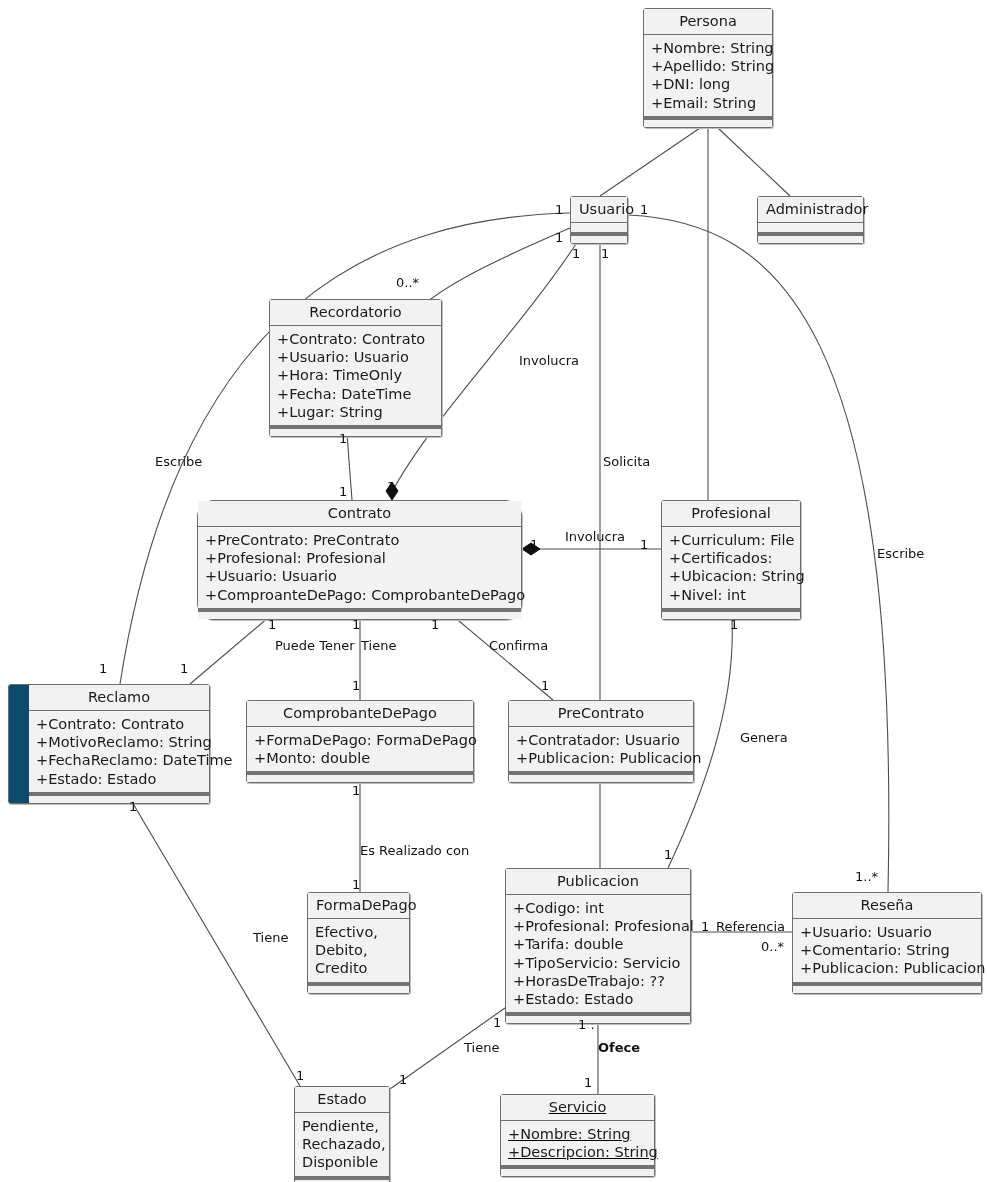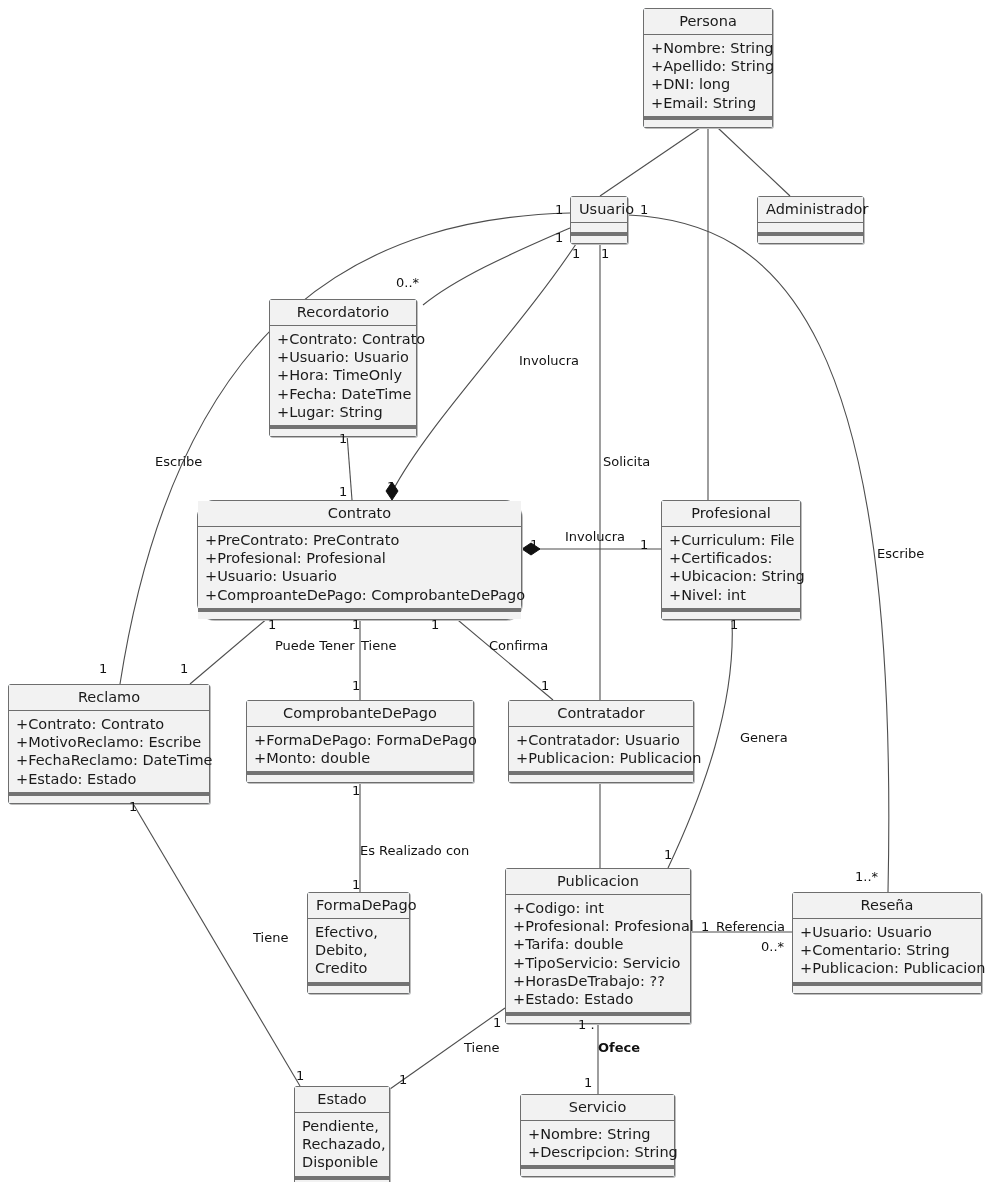--- a/index.html
+++ b/index.html
@@ -91,21 +91,21 @@
     <div class="attrs"></div>
     <div class="ops"></div>
   </div>
 
   <div class="uml noattr" style="left:757px;top:196px;width:107px;">
     <div class="hdr">Administrador</div>
     <div class="attrs"></div>
     <div class="ops"></div>
   </div>
 
-  <div class="uml" style="left:269px;top:299px;width:148px;">
+  <div class="uml" style="left:269px;top:299px;width:173px;">
     <div class="hdr">Recordatorio</div>
     <div class="attrs">
       <div>+Contrato: Contrato</div>
       <div>+Usuario: Usuario</div>
       <div>+Hora: TimeOnly</div>
       <div>+Fecha: DateTime</div>
       <div>+Lugar: String</div>
     </div>
     <div class="ops"></div>
   </div>
@@ -125,42 +125,42 @@
     <div class="hdr">Profesional</div>
     <div class="attrs">
       <div>+Curriculum: File</div>
       <div>+Certificados:</div>
       <div>+Ubicacion: String</div>
       <div>+Nivel: int</div>
     </div>
     <div class="ops"></div>
   </div>
 
-  <div class="uml" style="left:8px;top:684px;width:202px;">
+  <div class="uml" style="left:8px;top:684px;width:202px;padding-left:20px;">
     <div class="hdr">Reclamo</div>
     <div class="attrs">
       <div>+Contrato: Contrato</div>
-      <div>+MotivoReclamo: Escribe</div>
+      <div>+MotivoReclamo: String</div>
       <div>+FechaReclamo: DateTime</div>
       <div>+Estado: Estado</div>
     </div>
     <div class="ops"></div>
   </div>
 
   <div class="uml" style="left:246px;top:700px;width:228px;">
     <div class="hdr">ComprobanteDePago</div>
     <div class="attrs">
       <div>+FormaDePago: FormaDePago</div>
       <div>+Monto: double</div>
     </div>
     <div class="ops"></div>
   </div>
 
   <div class="uml" style="left:508px;top:700px;width:186px;">
-    <div class="hdr">Contratador</div>
+    <div class="hdr">PreContrato</div>
     <div class="attrs">
       <div>+Contratador: Usuario</div>
       <div>+Publicacion: Publicacion</div>
     </div>
     <div class="ops"></div>
   </div>
 
   <div class="uml" style="left:307px;top:892px;width:103px;">
     <div class="hdr">FormaDePago</div>
     <div class="attrs">
@@ -197,21 +197,21 @@
   <div class="uml" style="left:294px;top:1086px;width:96px;">
     <div class="hdr">Estado</div>
     <div class="attrs">
       <div>Pendiente,</div>
       <div>Rechazado,</div>
       <div>Disponible</div>
     </div>
     <div class="ops"></div>
   </div>
 
-  <div class="uml" style="left:520px;top:1094px;width:155px;">
+  <div class="uml" style="left:500px;top:1094px;width:155px;text-decoration:underline;">
     <div class="hdr">Servicio</div>
     <div class="attrs">
       <div>+Nombre: String</div>
       <div>+Descripcion: String</div>
     </div>
     <div class="ops"></div>
   </div>
 
   <div class="lbl" style="left:155px;top:454px;">Escribe</div>
   <div class="lbl" style="left:519px;top:353px;">Involucra</div>

